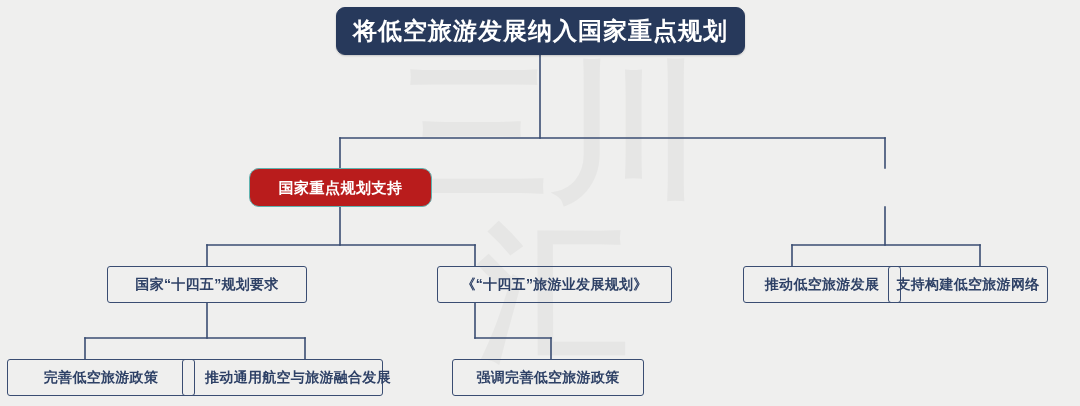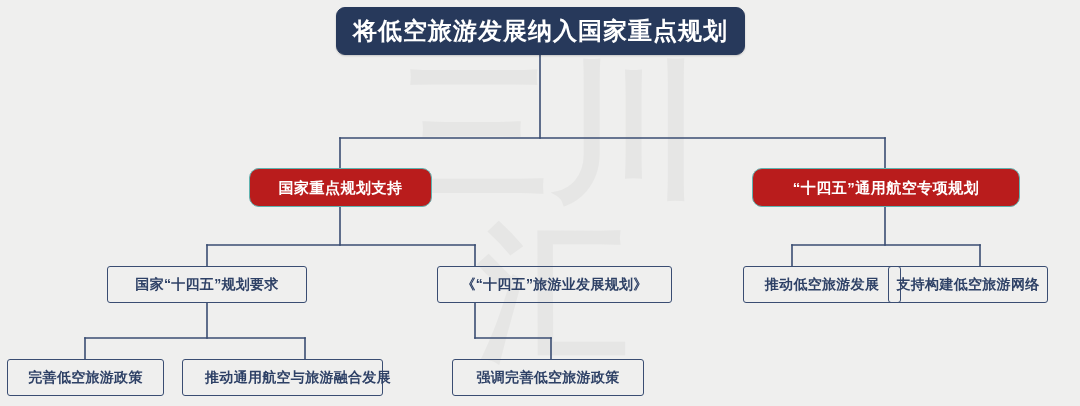--- a/index.html
+++ b/index.html
@@ -159,30 +159,29 @@
       <path d="M 551 338 L 551 359"></path>
     </g>
   </svg>
 
   <div id="nodes">
 
     <div class="node root" style="left:336px; top:7px; width:409px; height:48px;">将低空旅游发展纳入国家重点规划</div>
 
     <div class="node teal" style="left:249px; top:168px; width:183px; height:39px;">国家重点规划支持</div>
 
-    <div class="node teal" style="left:752px; top:168px; width:268px; height:39px;">“十四五”通用航空专项规划</div>
 
     <div class="node plain" style="left:107px; top:266px; width:200px; height:37px;">国家“十四五”规划要求</div>
 
     <div class="node plain" style="left:437px; top:266px; width:235px; height:37px;">《“十四五”旅游业发展规划》</div>
 
     <div class="node plain" style="left:713px; top:266px; width:158px; height:37px;margin-left:30px;">推动低空旅游发展</div>
 
     <div class="node plain" style="left:888px; top:266px; width:160px; height:37px;">支持构建低空旅游网络</div>
 
-    <div class="node plain" style="left:7px; top:359px; width:157px; height:37px;">完善低空旅游政策</div>
+    <div class="node plain" style="left:7px; top:359px; width:188px; height:37px;">完善低空旅游政策</div>
 
     <div class="node plain" style="left:182px; top:359px; width:201px; height:37px;padding-left:31px;">推动通用航空与旅游融合发展</div>
 
     <div class="node plain" style="left:452px; top:359px; width:192px; height:37px;">强调完善低空旅游政策</div>
 
   </div>
 </div>
 
 </body></html>

